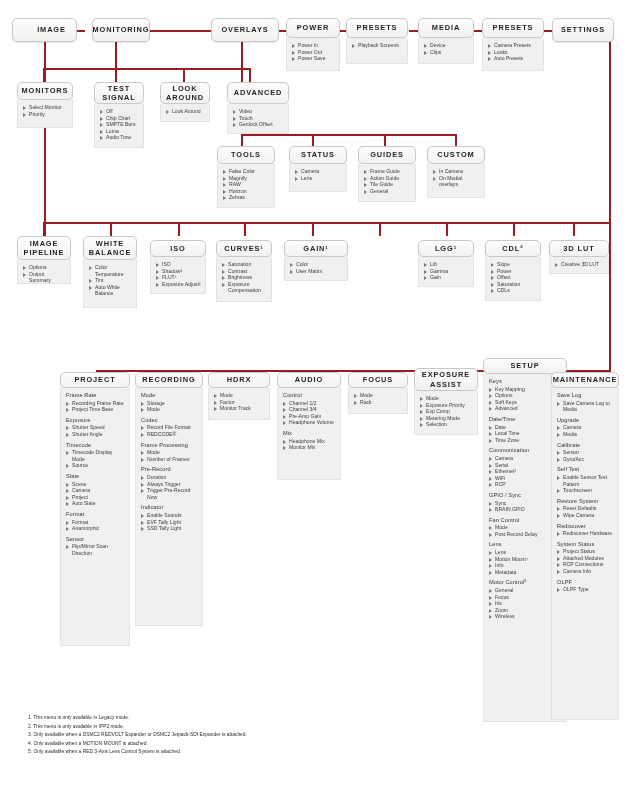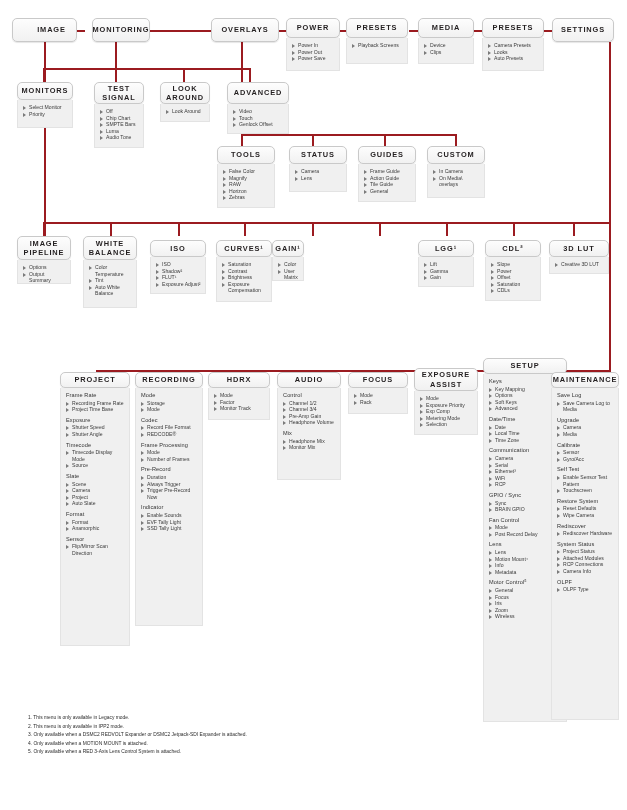--- a/index.html
+++ b/index.html
@@ -233,21 +233,21 @@
   <div class="node" style="left:216px;top:240px;width:56px;">
     <div class="hdr" style="height:17px;">CURVES¹</div>
     <div class="panel" style="height:45px;">
       <div class="li">Saturation</div>
       <div class="li">Contrast</div>
       <div class="li">Brightness</div>
       <div class="li">Exposure Compensation</div>
     </div>
   </div>
 
-  <div class="node" style="left:272px;top:240px;width:32px;">
+  <div class="node" style="left:284px;top:240px;width:64px;">
     <div class="hdr" style="height:17px;">GAIN¹</div>
     <div class="panel" style="height:24px;">
       <div class="li">Color</div>
       <div class="li">User Matrix</div>
     </div>
   </div>
 
 
   <div class="node" style="left:418px;top:240px;width:56px;">
     <div class="hdr" style="height:17px;">LGG¹</div>

